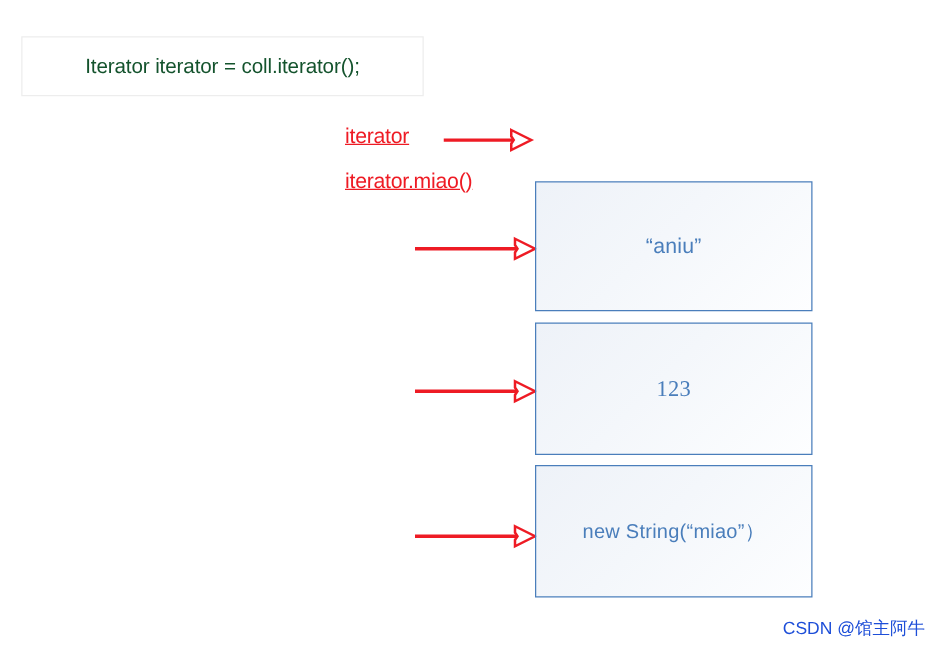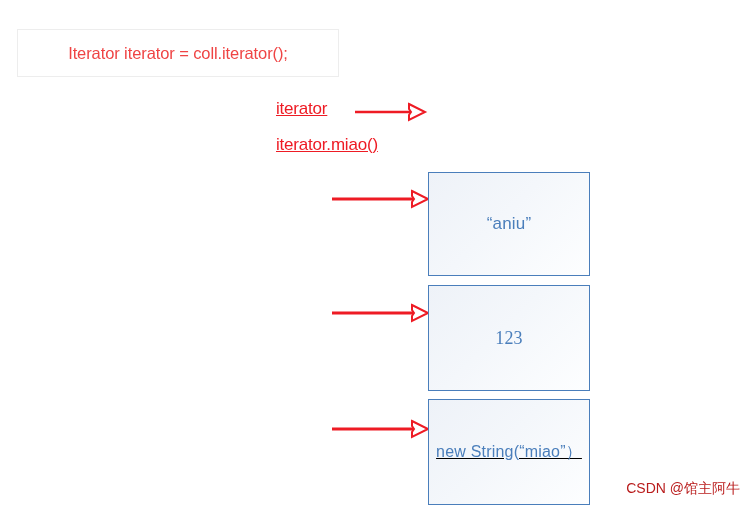--- a/index.html
+++ b/index.html
@@ -24,21 +24,21 @@
     width: 322px;
     height: 48px;
     border: 1px solid #ededed;
     background: #ffffff;
     box-sizing: border-box;
     display: flex;
     align-items: center;
     justify-content: center;
   }
   #code-box .code-text {
-    color: #ef4444;
+    color: #14532d;
     font-size: 16.5px;
     font-family: "Liberation Sans", sans-serif;
     letter-spacing: -0.1px;
     white-space: nowrap;
   }
 
   
   .red-label {
     position: absolute;
     color: #ee1b24;
@@ -58,32 +58,31 @@
   }
   #arrow-top    { left: 355px; top: 100px;  width: 72px;  height: 24px; }
   #arrow-item-0 { left: 332px; top: 187px;  width: 98px;  height: 24px; }
   #arrow-item-1 { left: 332px; top: 301px;  width: 98px;  height: 24px; }
   #arrow-item-2 { left: 332px; top: 417px;  width: 98px;  height: 24px; }
 
   
   .elem-box {
     position: absolute;
     left: 428px;
-    width: 162px;
+    width: 222px;
     border: 1.2px solid #4a7ebb;
     box-sizing: border-box;
     background: linear-gradient(135deg, #eef2f8 0%, #f4f7fb 45%, #fdfeff 100%);
     display: flex;
     align-items: center;
     justify-content: center;
-    margin-top: 27px;
   }
   #elem-box-0 { top: 145px; height: 104px; }
   #elem-box-1 { top: 258px; height: 106px; }
-  #elem-box-2 { top: 372px; height: 106px; text-decoration: underline; }
+  #elem-box-2 { top: 372px; height: 106px; }
 
   .elem-text {
     color: #4a7ebb;
     font-size: 17px;
     font-family: "Liberation Sans", sans-serif;
     white-space: nowrap;
     letter-spacing: 0.2px;
   }
   #elem-box-1 .elem-text {
     font-family: "Liberation Serif", serif;
@@ -91,22 +90,22 @@
     color: #4a7ebb;
   }
   #elem-box-2 .elem-text {
     font-size: 16px;
   }
 
   
   #watermark {
     position: absolute;
     right: 14px;
-    bottom: 23px;
-    color: #b91c1c;
+    bottom: 9px;
+    color: #1d4ed8;
     font-size: 14px;
     font-family: "Liberation Sans", sans-serif;
     white-space: nowrap;
   }
 </style>
 </head>
 <body>
 
 <div id="code-box">
   <span class="code-text">Iterator iterator = coll.iterator();</span>

